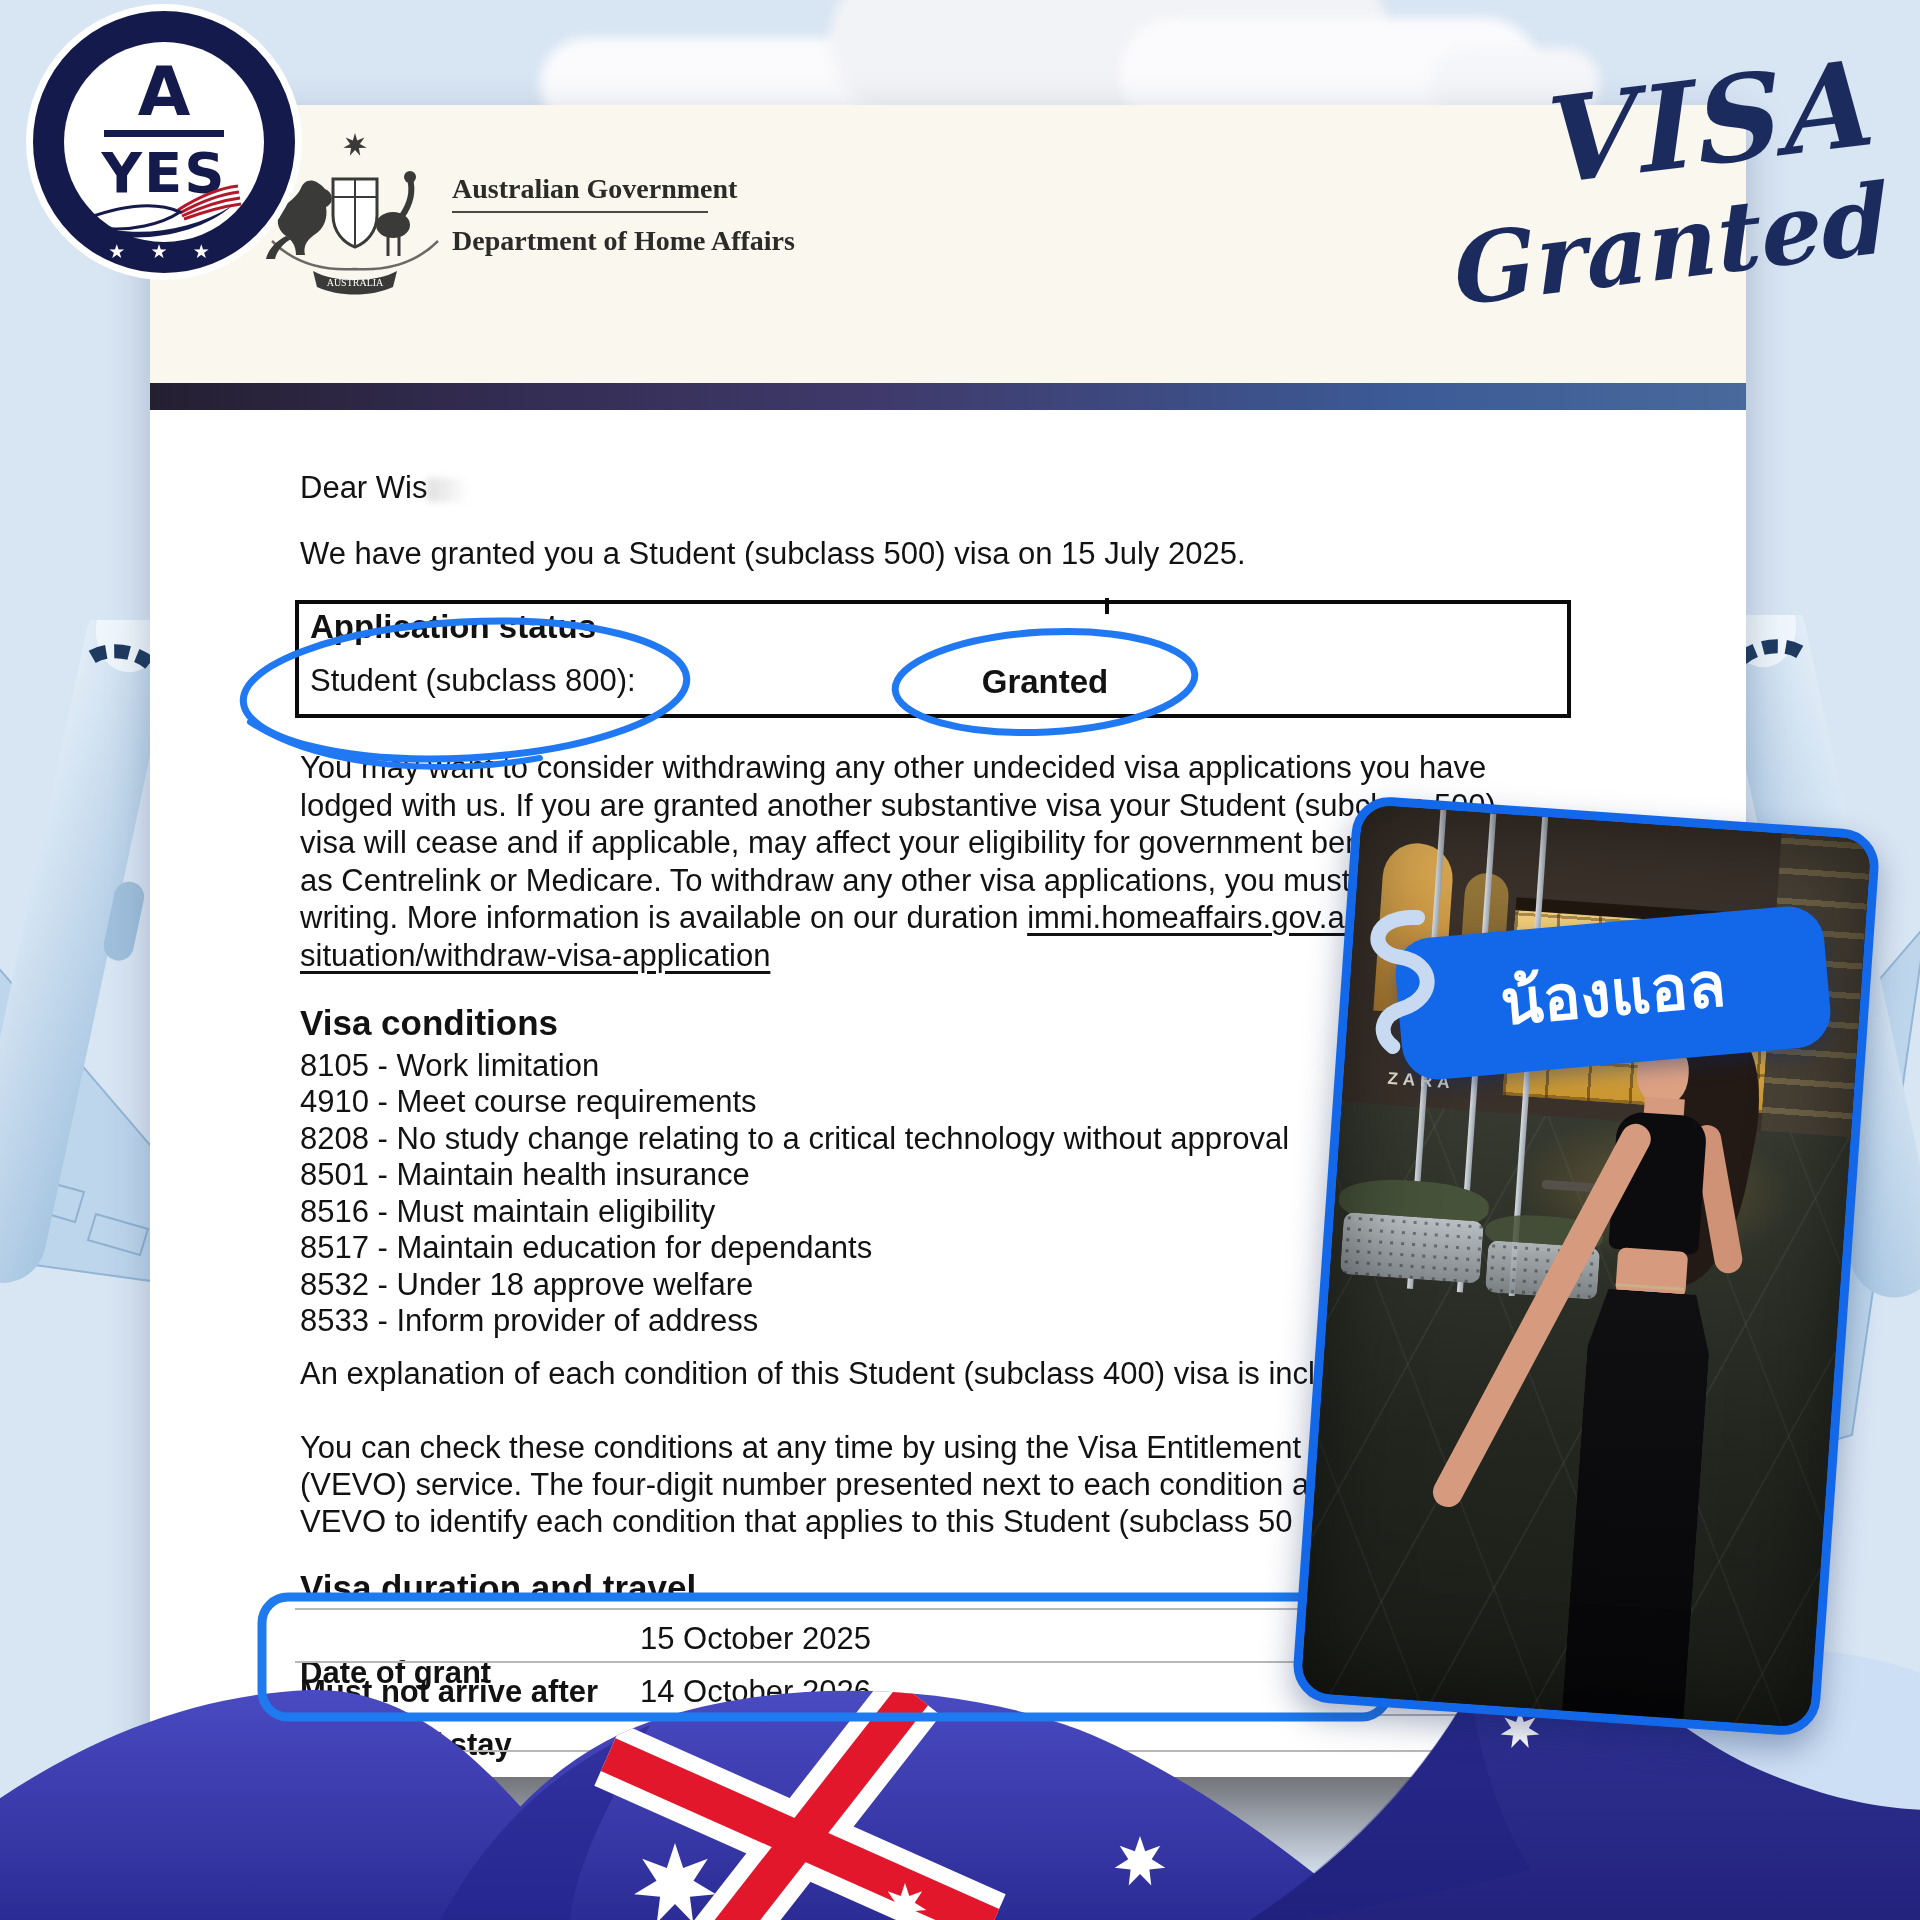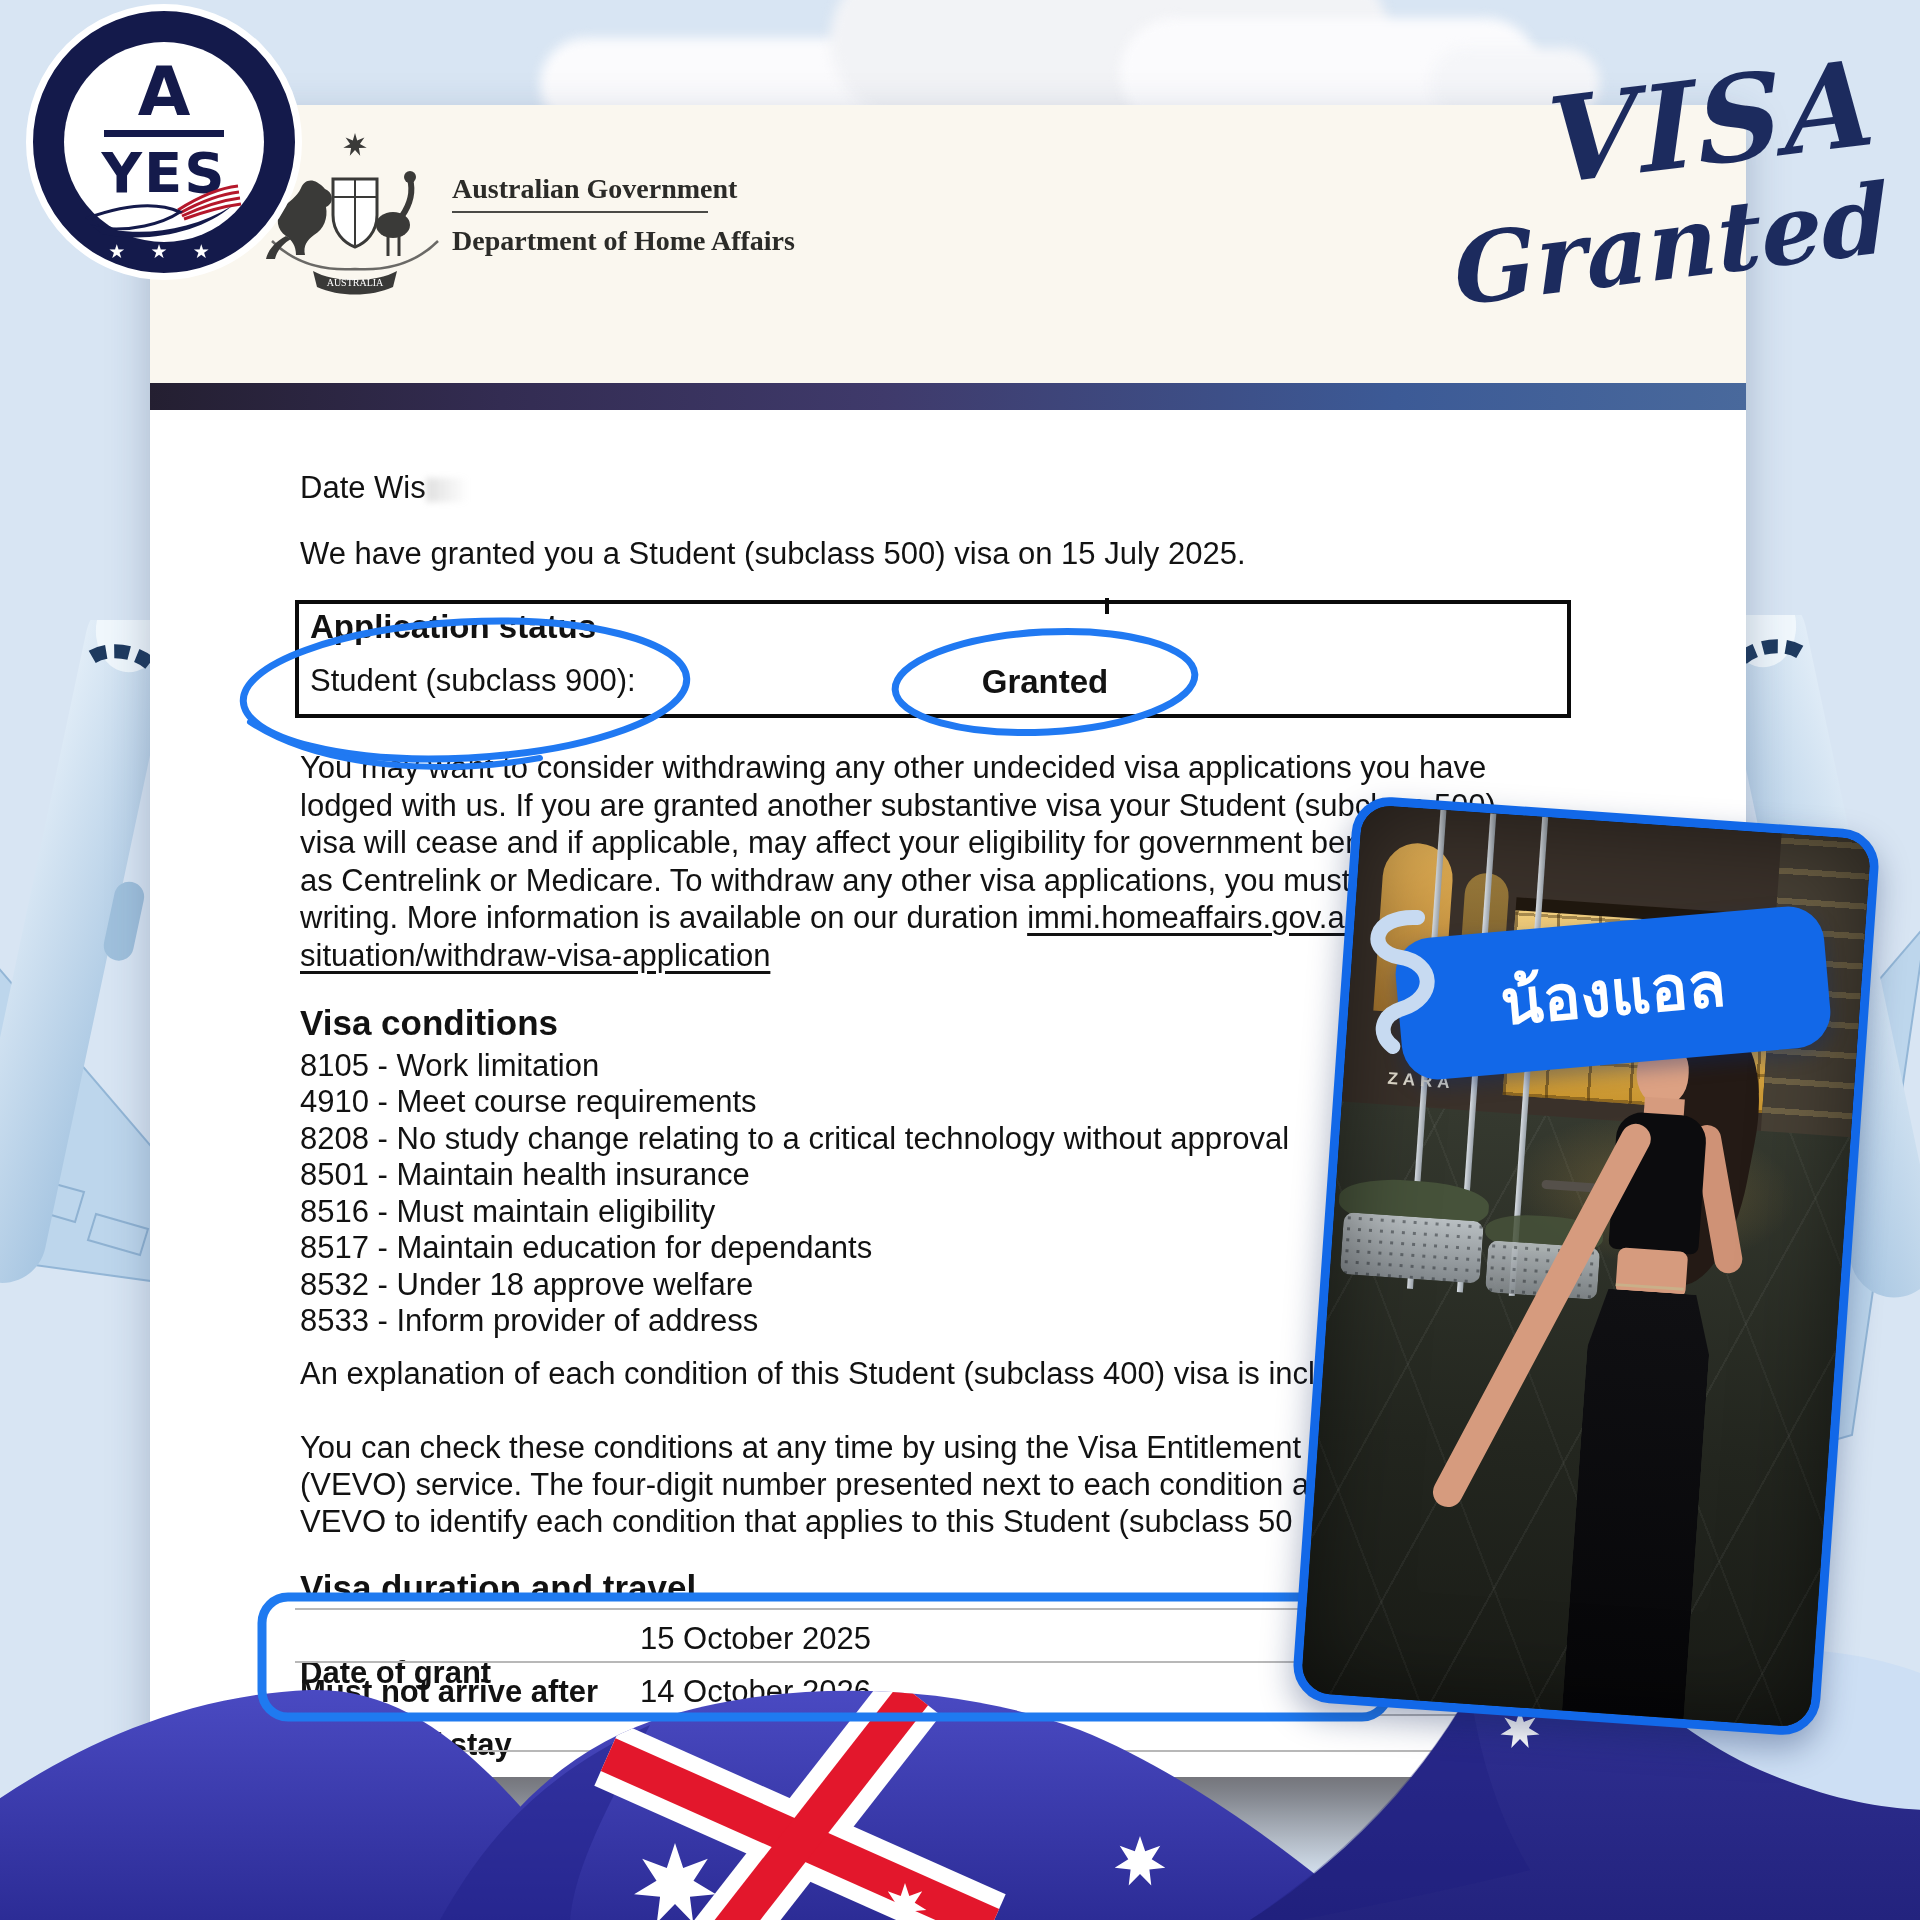--- a/index.html
+++ b/index.html
@@ -139,27 +139,27 @@
           <path d="M63,142 C84,154 126,154 147,142 L143,158 C121,168 89,168 67,158 Z"></path>
         </g>
         <text x="105" y="157" text-anchor="middle" font-size="10" fill="#ffffff" font-family="Liberation Serif,serif">AUSTRALIA</text>
       </svg>
       <div class="serifhead" style="left:302px;top:68px;">Australian Government</div>
       <div id="gov-divider" style="left:302px;top:106px;"></div>
       <div class="serifhead" style="left:302px;top:120px;">Department of Home Affairs</div>
     </div>
     <div id="doc-bar"></div>
 
-    <div class="ln" style="left:150px;top:367px;"><span>Date Wis</span><span class="redact"></span></div>
+    <div class="ln" style="left:150px;top:367px;"><span>Dear Wis</span><span class="redact"></span></div>
     <div class="ln" style="left:150px;top:433px;">We have granted you a Student (subclass 500) visa on 15 July 2025.</div>
 
     <div id="status-box"></div>
     <div id="status-tick"></div>
     <div class="ln h1" style="left:160px;top:505px;font-size:33px;">Application status</div>
-    <div class="ln" style="left:160px;top:560px;">Student (subclass 900):</div>
+    <div class="ln" style="left:160px;top:560px;">Student (subclass 800):</div>
     <div class="ln bold" style="left:795px;top:560px;width:200px;text-align:center;font-size:33px;">Granted</div>
 
     <div class="ln" style="left:150px;top:647px;">You may want to consider withdrawing any other undecided visa applications you have</div>
     <div class="ln" style="left:150px;top:685px;">lodged with us. If you are granted another substantive visa your Student (subclass 500)</div>
     <div class="ln" style="left:150px;top:722px;">visa will cease and if applicable, may affect your eligibility for government benefits such</div>
     <div class="ln" style="left:150px;top:760px;">as Centrelink or Medicare. To withdraw any other visa applications, you must advise us in</div>
     <div class="ln" style="left:150px;top:797px;"><span>writing. More information is available on our duration </span><span class="linky">immi.homeaffairs.gov.au/change-in-</span></div>
     <div class="ln" style="left:150px;top:835px;"><span class="linky">situation/withdraw-visa-application</span></div>
 
     <div class="ln h1" style="left:150px;top:900px;">Visa conditions</div>

